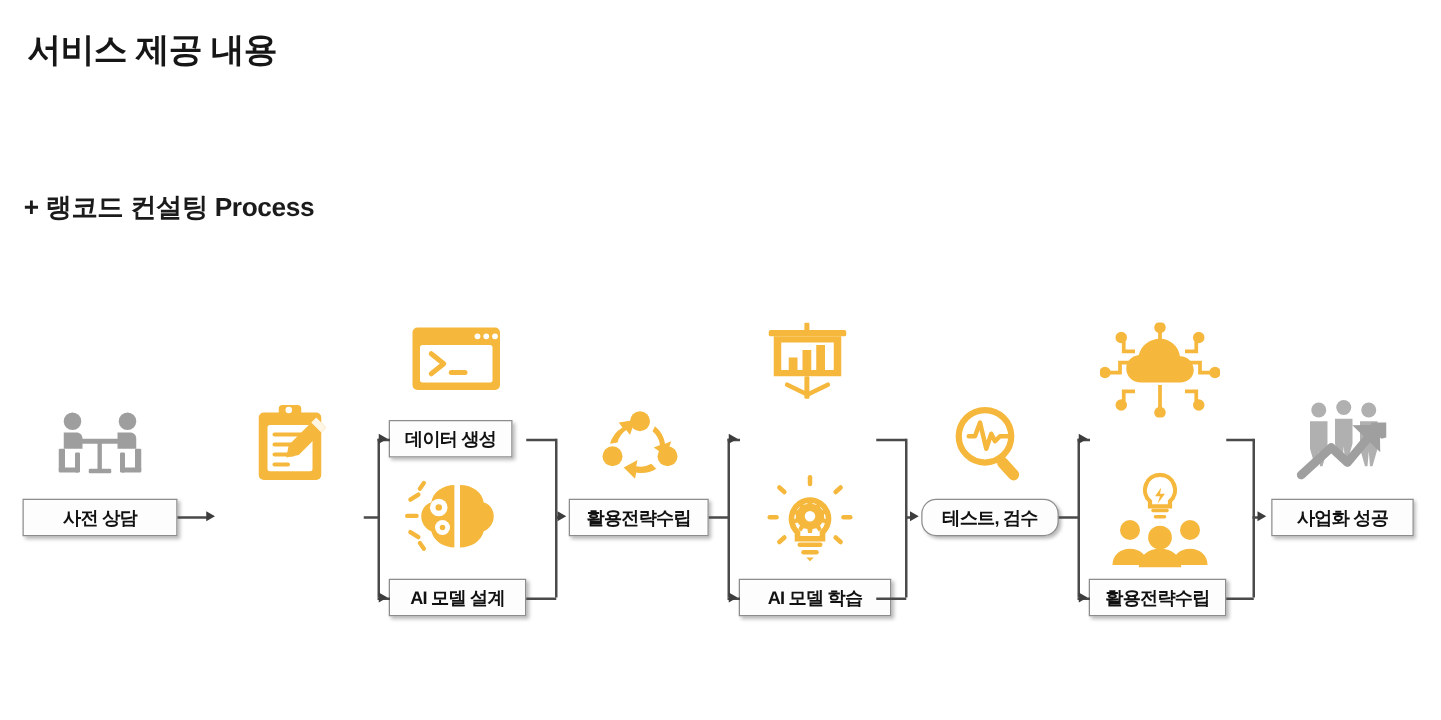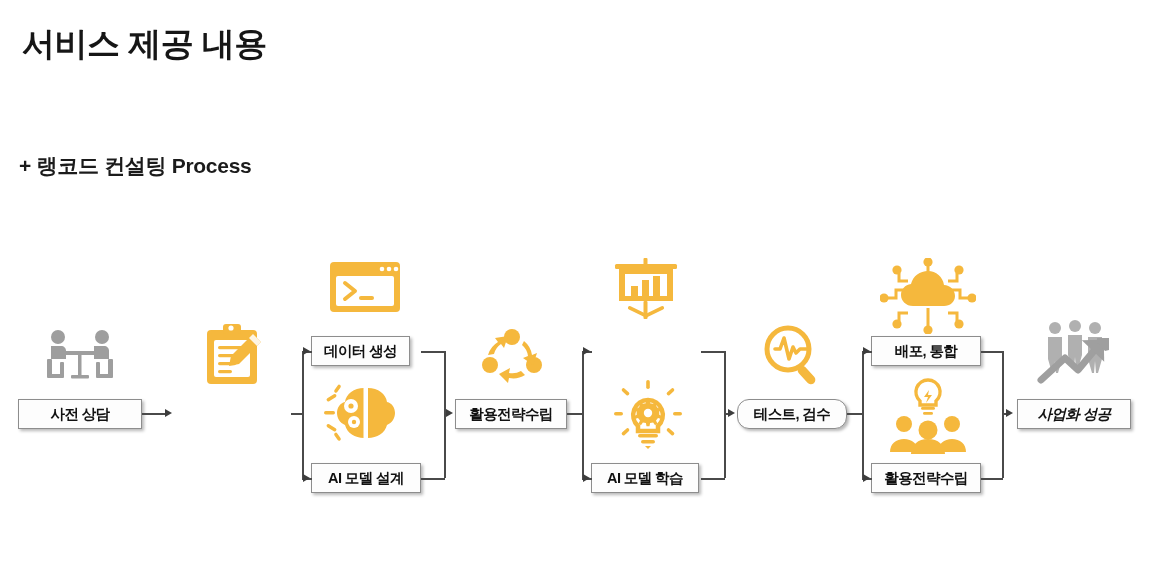--- a/index.html
+++ b/index.html
@@ -6,21 +6,21 @@
   html, body {
     width: 1153px; height: 576px;
     background: #ffffff;
     font-family: "Liberation Sans", "DejaVu Sans", sans-serif;
     overflow: hidden;
   }
   #page { position: relative; width: 1153px; height: 576px; }
 
   .page-title {
     position: absolute; left: 22px; top: 22px;
-    font-size: 33px; font-weight: 700; color: #161616;
+    font-size: 27px; font-weight: 700; color: #161616;
     letter-spacing: -0.5px; white-space: nowrap;
   }
   .page-subtitle {
     position: absolute; left: 19px; top: 152px;
     font-size: 21px; font-weight: 700; color: #1b1b1b;
     letter-spacing: -0.3px; white-space: nowrap;
   }
 
   
   .pbox {
@@ -253,28 +253,27 @@
   </div>
 
   <div class="pbox" style="left:18px; top:399px; width:124px;">사전 상담</div>
 
 
   <div class="pbox" style="left:311px; top:336px; width:99px;">데이터 생성</div>
   <div class="pbox" style="left:311px; top:463px; width:110px;">AI 모델 설계</div>
 
   <div class="pbox" style="left:455px; top:399px; width:112px;">활용전략수립</div>
 
-  <div class="pbox" style="left:591px; top:463px; width:108px;">AI 모델 학습</div>
+  <div class="pbox" style="left:591px; top:463px; width:122px;">AI 모델 학습</div>
 
   <div class="pbox" style="left:737px; top:399px; width:110px;border-radius:12px;">테스트, 검수</div>
 
-  <div class="pbox" style="left:871px; top:336px; width:110px;">배포, 통합</div>
   <div class="pbox" style="left:871px; top:463px; width:110px;">활용전략수립</div>
 
-  <div class="pbox" style="left:1017px; top:399px; width:114px;font-style:italic;">사업화 성공</div>
+  <div class="pbox" style="left:1017px; top:399px; width:114px;">사업화 성공</div>
 
   <div class="ln h" style="left:142px; top:413px; width:24px;"></div>
   <div class="arrowhead" style="left:165px; top:409px;"></div>
 
   <div class="ln h" style="left:291px; top:413px; width:12px;"></div>
   <div class="ln v" style="left:302px; top:351px; height:127px;"></div>
   <div class="ln h" style="left:302px; top:351px; width:10px;"></div>
   <div class="arrowhead" style="left:303px; top:347px;"></div>
   <div class="ln h" style="left:302px; top:478px; width:10px;"></div>
   <div class="arrowhead" style="left:303px; top:474px;"></div>

